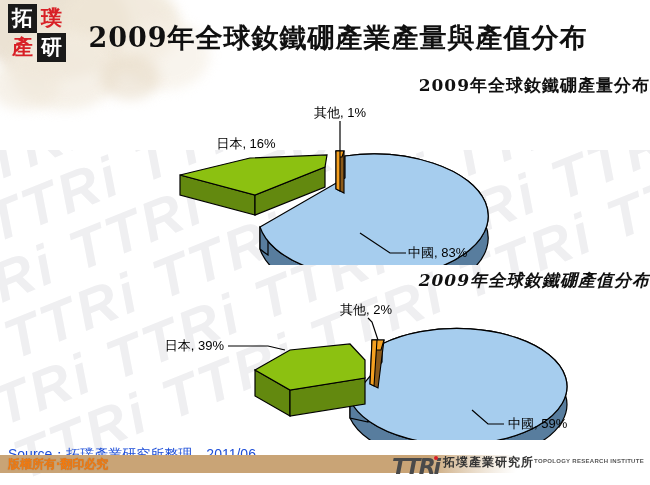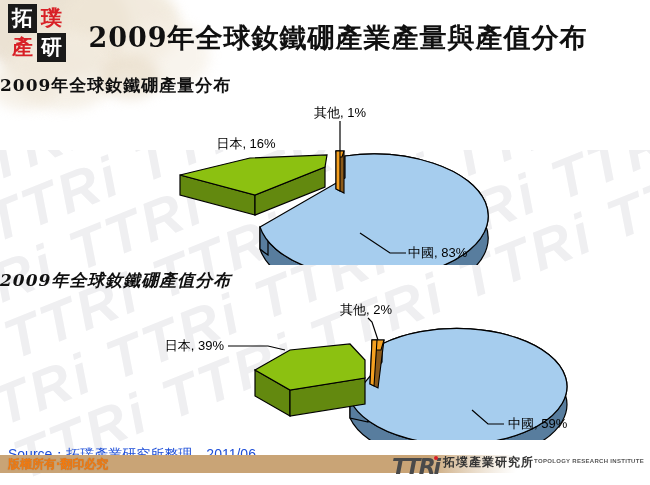--- a/index.html
+++ b/index.html
@@ -50,21 +50,21 @@
 
   
   .main-title{
     position:absolute;left:0;top:20px;width:650px;text-align:center;
     font-family:"DejaVu Serif","Liberation Serif",serif;
     font-weight:bold;font-size:27px;color:#101010;letter-spacing:1px;
     z-index:5;
     padding-left:13px;
   }
   .chart-title{
-    position:absolute;width:650px;text-align:left;
+    position:absolute;width:650px;text-align:right;
     font-family:"DejaVu Serif","Liberation Serif",serif;
     font-weight:bold;font-size:17px;color:#101010;letter-spacing:1px;
     z-index:5;
   }
   #ct1{left:0;top:74px;}
   #ct2{left:0;top:269px;font-style:italic;}
 
   
   .chart-area{position:absolute;z-index:4;}
   #chart1{left:150px;top:105px;width:500px;height:160px;}

